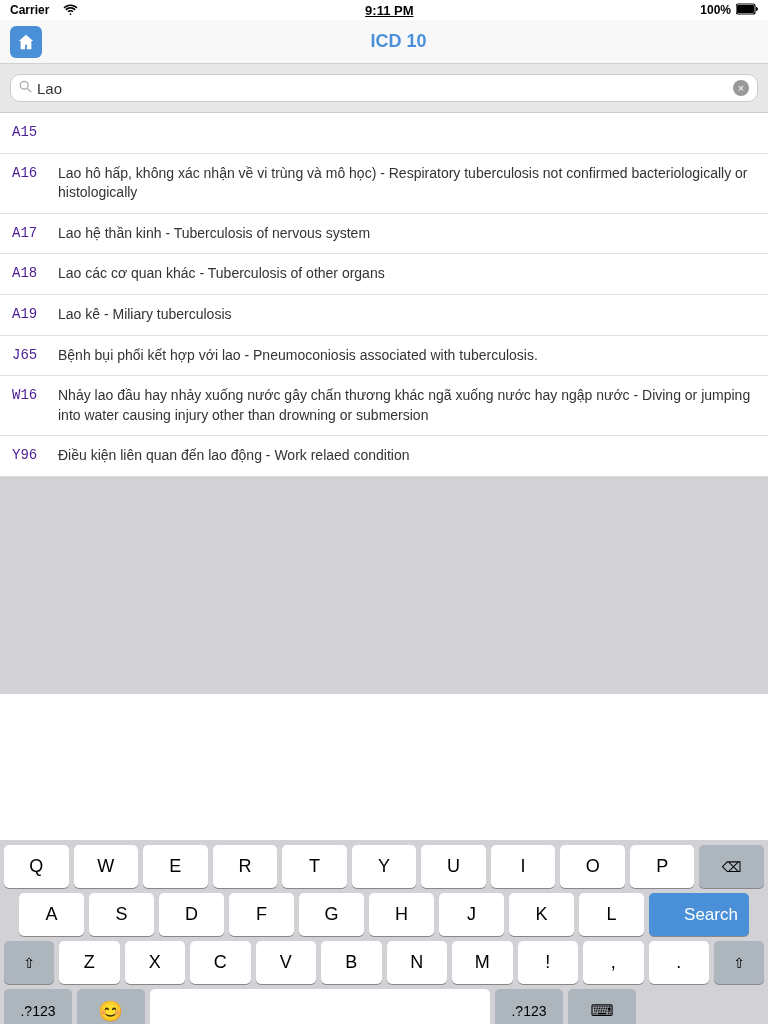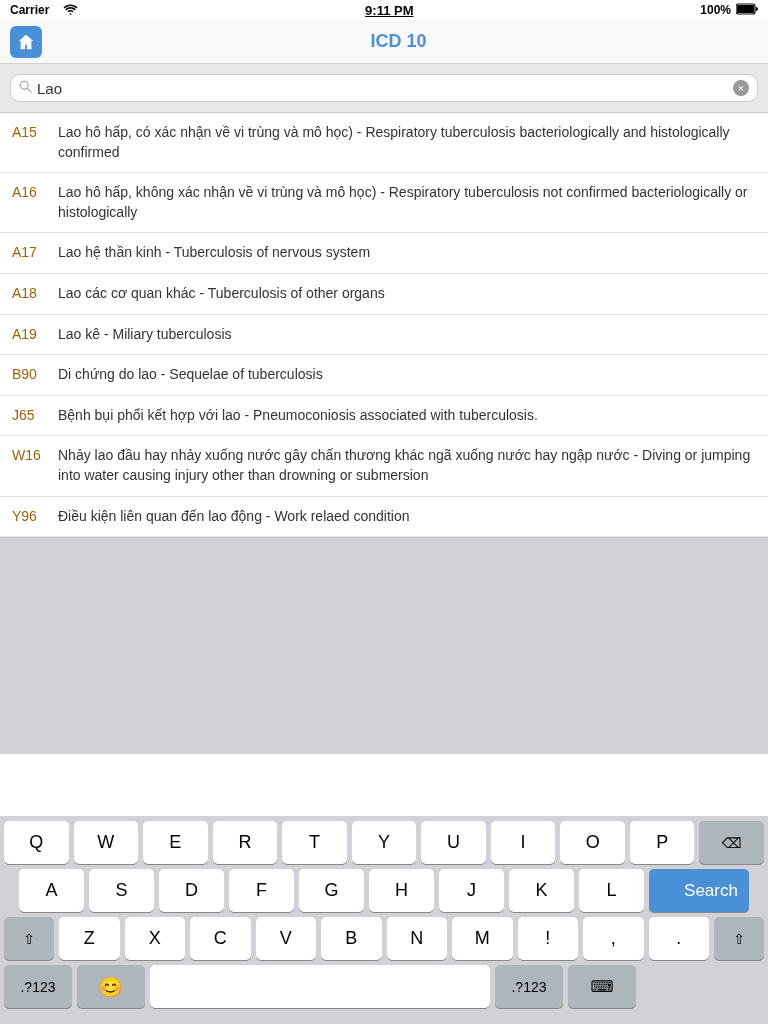--- a/index.html
+++ b/index.html
@@ -110,22 +110,23 @@
     .result-row {
       display: flex;
       padding: 10px 12px;
       border-bottom: 1px solid #e0e0e0;
       font-size: 14px;
       line-height: 1.4;
     }
     .result-code {
       min-width: 38px;
       font-weight: 400;
-      color: #a16207;
+      color: #4c1d95;
       margin-right: 8px;
+      font-family: Liberation Mono, monospace;
     }
     .result-text {
       color: #333;
       flex: 1;
     }
 
     
     .empty-area {
       background: #d1d1d6;
       flex: 1;
@@ -186,21 +187,21 @@
       flex: 4;
       max-width: 340px;
       background: #fff;
       font-size: 15px;
       color: #333;
     }
     .keyboard-bottom-row {
       display: flex;
       padding: 5px 12px 5px 4px;
       gap: 5px;
-      height: 64px;
+      height: 40px;
     }
     .key.num-key {
       background: #adb5bd;
       font-size: 14px;
       flex: 0 0 68px;
       max-width: 68px;
     }
     .key.emoji-key {
       background: #adb5bd;
       font-size: 20px;
@@ -263,41 +264,36 @@
       </svg>
     </div>
     <input class="search-input" type="text" value="Lao" style="">
     <div class="search-clear-btn">×</div>
   </div>
 </div>
 
 <div class="results-list" id="results-container">
 <div class="result-row">
       <span class="result-code">A15</span>
-      <span class="result-text">Lao hô hấp, có xác nhận về vi trùng và mô học)  - Respiratory tuberculosis bacteriologically and histologically confirmed</span>
     </div>
     <div class="result-row">
       <span class="result-code">A16</span>
       <span class="result-text">Lao hô hấp, không xác nhận về vi trùng và mô học)  - Respiratory tuberculosis not confirmed bacteriologically or histologically</span>
     </div>
     <div class="result-row">
       <span class="result-code">A17</span>
       <span class="result-text">Lao hệ thần kinh  - Tuberculosis of nervous system</span>
     </div>
     <div class="result-row">
       <span class="result-code">A18</span>
       <span class="result-text">Lao các cơ quan khác  - Tuberculosis of other organs</span>
     </div>
     <div class="result-row">
       <span class="result-code">A19</span>
       <span class="result-text">Lao kê  - Miliary tuberculosis</span>
-    </div>
-    <div class="result-row">
-      <span class="result-code">B90</span>
-      <span class="result-text">Di chứng do lao  - Sequelae of tuberculosis</span>
     </div>
     <div class="result-row">
       <span class="result-code">J65</span>
       <span class="result-text">Bệnh bụi phổi kết hợp với lao  - Pneumoconiosis associated with tuberculosis.</span>
     </div>
     <div class="result-row">
       <span class="result-code">W16</span>
       <span class="result-text">Nhảy lao đầu hay nhảy xuống nước gây chấn thương khác ngã xuống nước hay ngập nước  - Diving or jumping into water causing injury other than drowning or submersion</span>
     </div>
     <div class="result-row">

